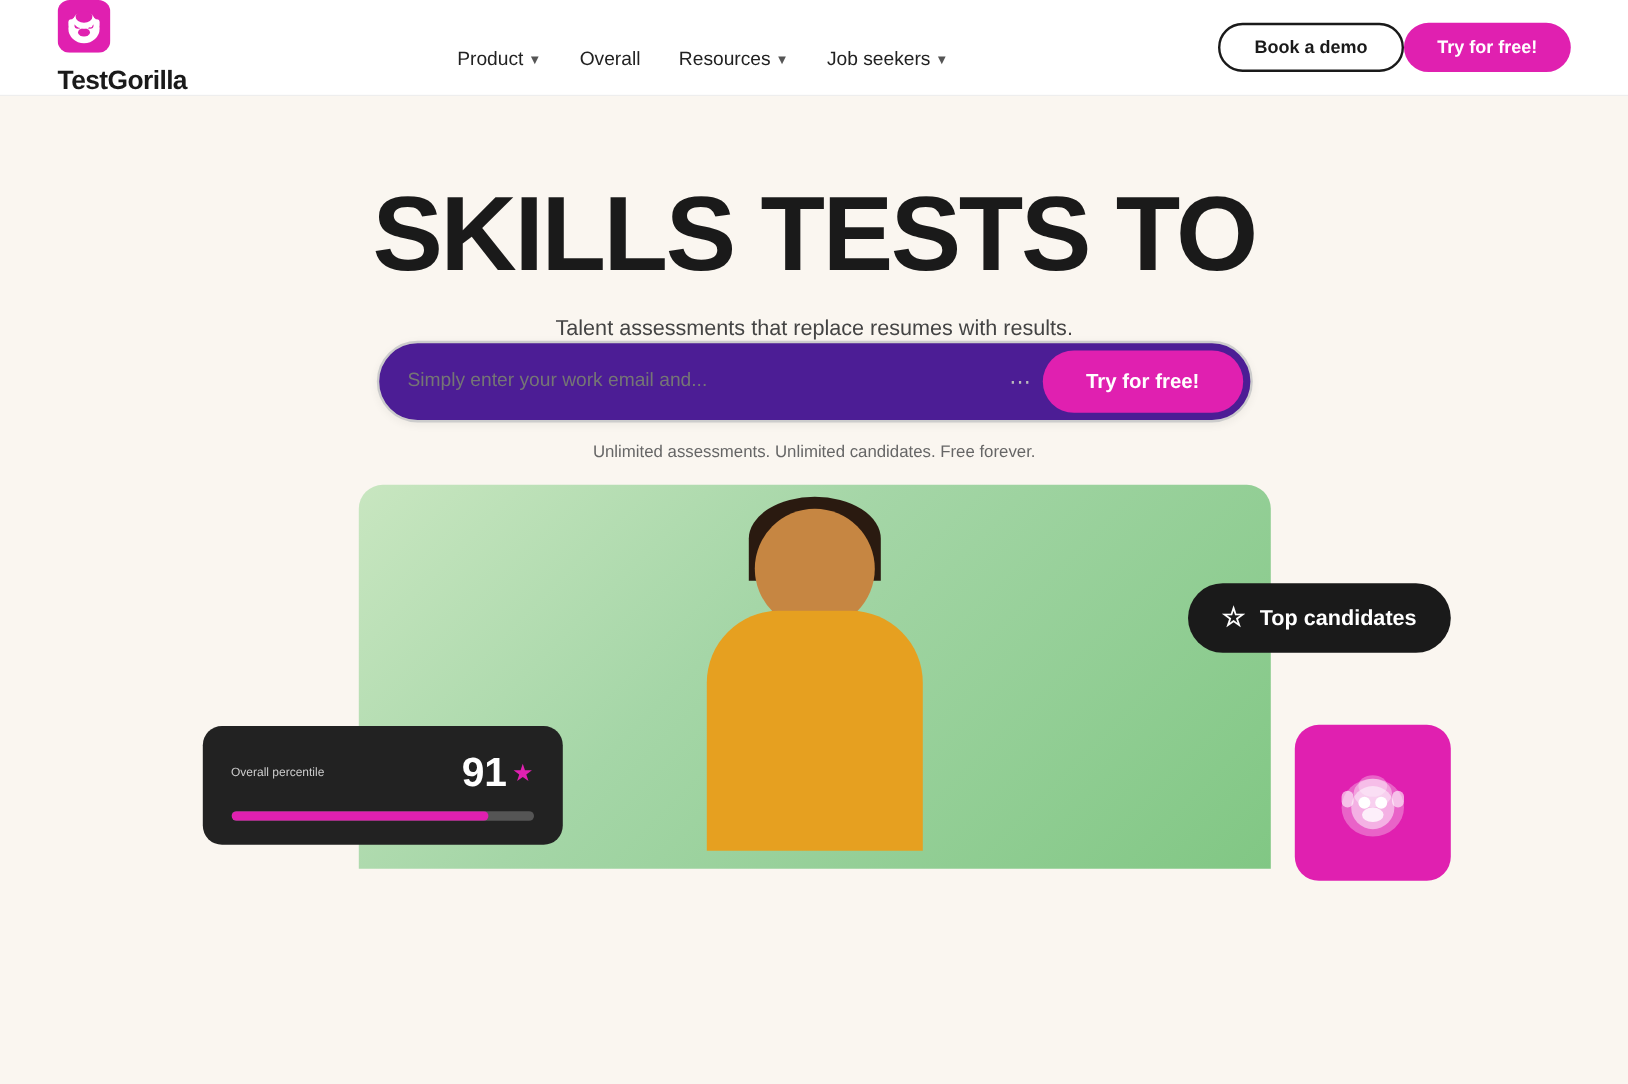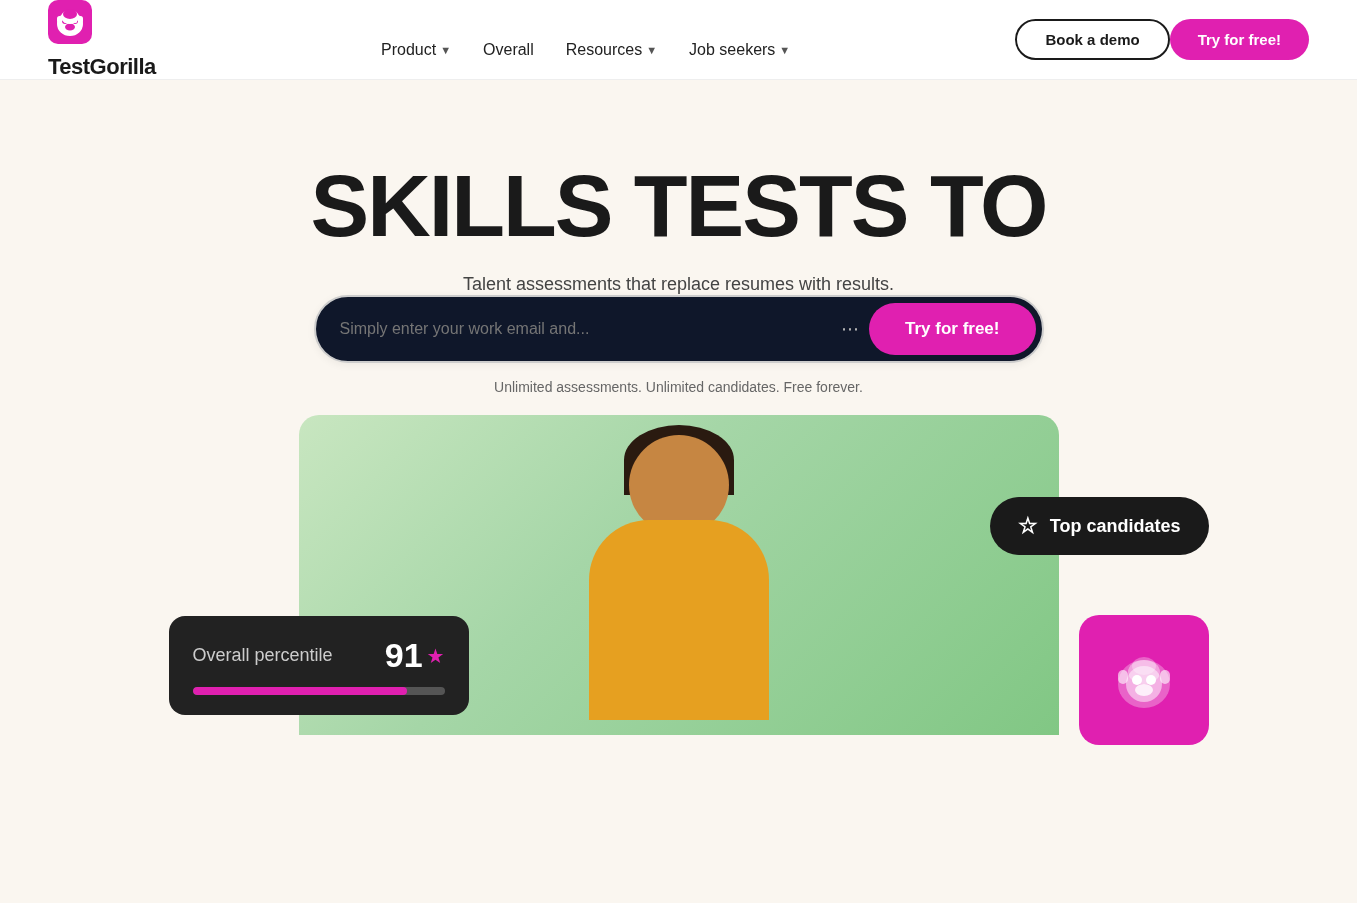--- a/index.html
+++ b/index.html
@@ -92,34 +92,34 @@
       overflow: hidden;
     }
     .hero-headline {
       font-size: 88px;
       font-weight: 900;
       color: #1a1a1a;
       line-height: 1.0;
       letter-spacing: -2px;
       text-transform: uppercase;
       max-width: 780px;
-      margin: 12px auto 24px;
+      margin: 1px auto 24px;
       text-align: center;
     }
     .hero-sub {
       font-size: 18px;
       color: #444;
       font-weight: 400;
     }
 
     
     .email-box {
       display: flex;
       align-items: center;
-      background: #0f172a;
+      background: #4c1d95;
       border: 2px solid #ccc;
       border-radius: 50px;
       max-width: 730px;
       margin: 0 auto 16px;
       padding: 6px 6px 6px 24px;
       box-shadow: 0 2px 8px rgba(0,0,0,0.06);
     }
     .email-input {
       flex: 1;
       border: none;
@@ -220,21 +220,21 @@
       min-width: 300px;
       text-align: left;
     }
     .card-percentile-row {
       display: flex;
       align-items: center;
       justify-content: space-between;
       margin-bottom: 12px;
     }
     .card-percentile-label {
-      font-size: 18px;
+      font-size: 10px;
       color: #ccc;
       font-weight: 500;
     }
     .card-percentile-value {
       font-size: 34px;
       font-weight: 900;
       color: #fff;
     }
     .star-icon { color: #e020b0; font-size: 20px; margin-left: 4px; }
     .progress-bar-track {

